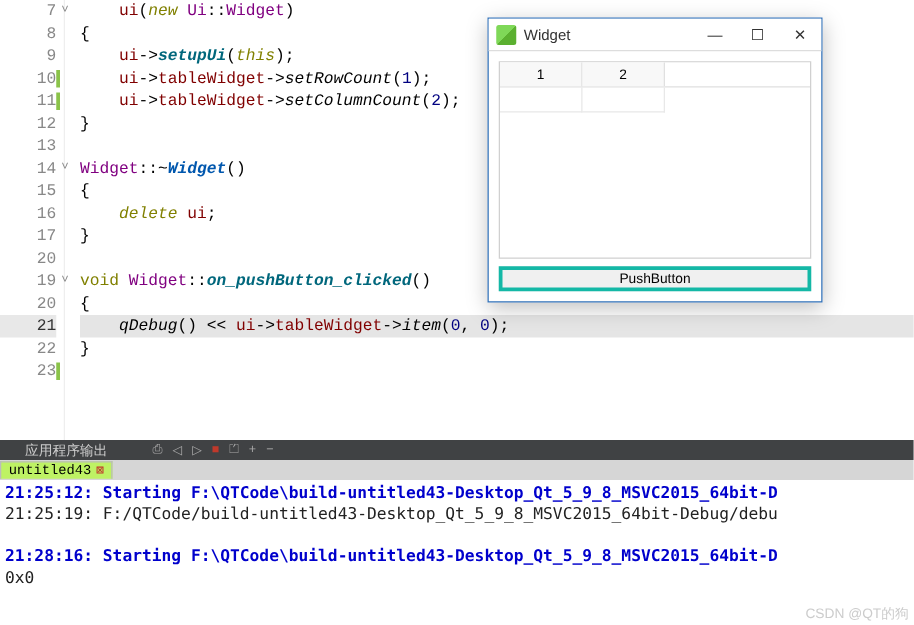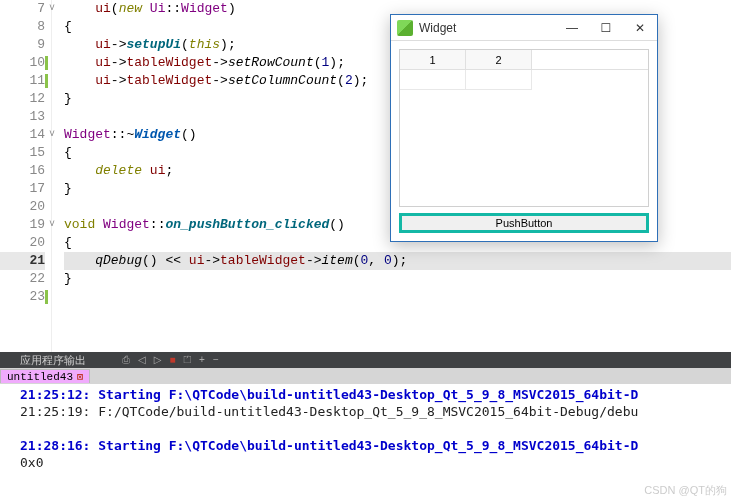--- a/index.html
+++ b/index.html
@@ -1,42 +1,42 @@
 <!DOCTYPE html>
 <html><head>
 <meta charset="utf-8">
 <style>
 * { margin: 0; padding: 0; box-sizing: border-box; }
 body { font-family: Consolas, 'Courier New', monospace; font-size: 13px; background: #fff; width: 731px; height: 500px; overflow: hidden; position: relative; }
 .editor { display: flex; height: 352px; background: #fff; }
 .gutter { width: 52px; background: #fff; text-align: right; padding-right: 6px; color: #888; user-select: none; border-right: 1px solid #eee; }
 .gutter .line { height: 18px; line-height: 18px; position: relative; }
-.gutter .cur { background: #e8e8e8; color: #333; font-weight: bold; }
+.gutter .cur { background: #e8e8e8; color: #333; font-weight: normal; }
 .fold { position: absolute; right: -10px; color: #888; font-size: 10px; }
 .bar { position: absolute; right: -3px; top: 2px; width: 3px; height: 14px; background: #8bc34a; }
 .code { flex: 1; padding-left: 12px; }
 .code .line { height: 18px; line-height: 18px; white-space: pre; }
 .kw { color: #808000; }
 .kw2 { color: #808000; font-style: italic; }
 .type { color: #800080; }
 .func { color: #00677c; font-style: italic; font-weight: bold; }
 .ital { font-style: italic; margin-top: 17px; }
 .mem { color: #800000; }
 .num { color: #000080; }
 .dtor { color: #0057ae; font-style: italic; font-weight: bold; }
 .code .cur { background: #e5e5e5; }
 
 .panel-header { height: 16px; background: #404244; color: #ccc; display: flex; align-items: center; font-size: 11px; font-family: 'Microsoft YaHei', sans-serif; }
 .panel-header .title { padding: 0 20px; }
 .panel-header .tools { display: flex; gap: 8px; padding: 0 8px; color: #aaa; margin-left: 8px;}
 .panel-header .tools span { font-size: 10px; }
 .tab-bar { height: 16px; background: #d6d6d6; display: flex; align-items: center; font-size: 11px; }
-.tab-bar .tab { background: #f0abfc; padding: 0 6px; display: flex; align-items: center; gap: 4px; height: 14px; border: 1px solid #bbb; border-bottom: none; }
+.tab-bar .tab { background: #bef264; padding: 0 6px; display: flex; align-items: center; gap: 4px; height: 14px; border: 1px solid #bbb; border-bottom: none; }
 .tab .x { color: #c0392b; font-weight: bold; font-size: 10px; }
-.output { padding: 2px 4px; font-family: Consolas, monospace; font-size: 13px; line-height: 17px; background: #fff; margin-left: 16px; }
+.output { padding: 2px 4px; font-family: Consolas, monospace; font-size: 13px; line-height: 17px; background: #fff; }
 .output .ln { white-space: pre; color: #222; }
 .output .blue { color: #0000cc; font-weight: bold; }
 .watermark { position: absolute; right: 4px; bottom: 2px; color: #ccc; font-size: 11px; font-family: 'Microsoft YaHei', sans-serif; }
 
 .qt-window { position: absolute; left: 390px; top: 14px; width: 268px; height: 228px; background: #fff; border: 1px solid #2e6fb7; box-shadow: 0 4px 16px rgba(0,0,0,.25); font-family: 'Microsoft YaHei', sans-serif; }
 .qt-titlebar { height: 26px; background: #fff; display: flex; align-items: center; border-bottom: 1px solid #ddd; }
 .qt-titlebar .qicon { width: 16px; height: 16px; margin: 0 6px; background: linear-gradient(135deg,#7fd858 50%,#5bb030 50%); border-radius: 2px; }
 .qt-titlebar .qtitle { flex: 1; font-size: 12px; color: #333; }
 .qt-titlebar .wbtns { display: flex; }
 .qt-titlebar .wbtn { width: 34px; height: 26px; display: flex; align-items: center; justify-content: center; font-size: 12px; color: #333; }

